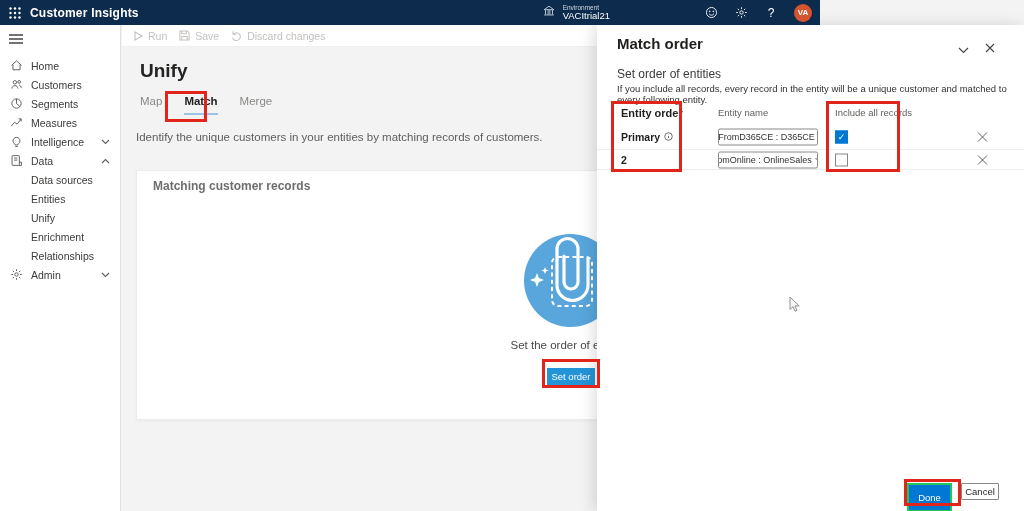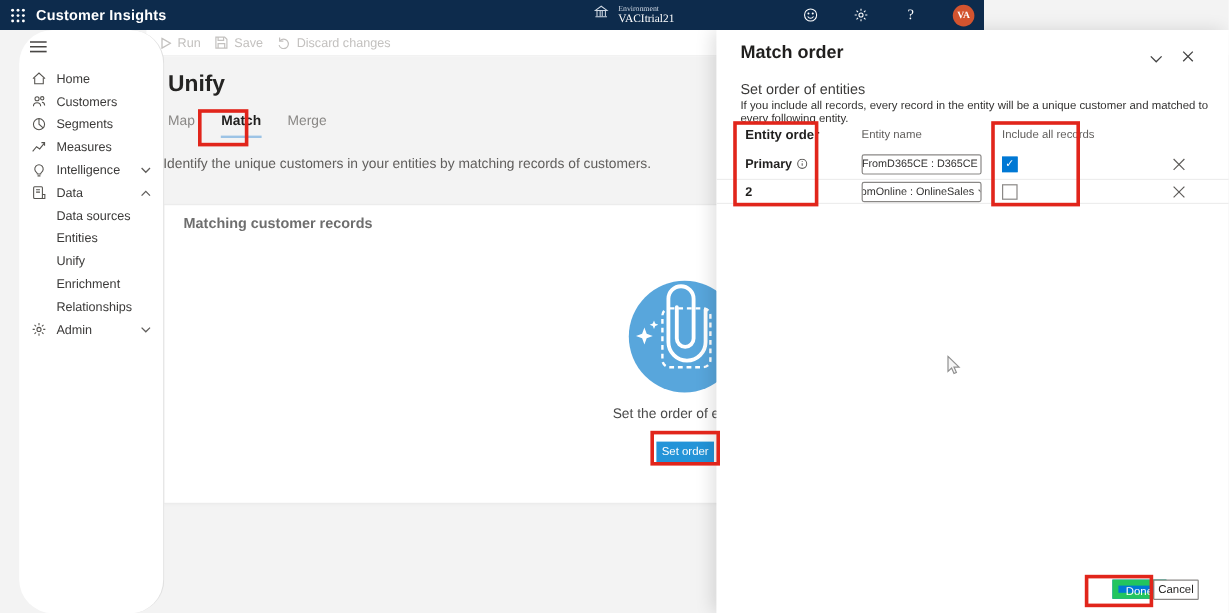--- a/index.html
+++ b/index.html
@@ -5,30 +5,30 @@
   * { margin:0; padding:0; box-sizing:border-box; }
   html,body { width:1024px; height:511px; overflow:hidden; }
   body { font-family:"Liberation Sans", sans-serif; color:#323130; }
   #app { position:relative; width:1024px; height:511px; background:#f3f3f3; }
 
   
   .topbar { position:absolute; top:0; left:0; width:820px; height:25px; background:#0d2b4c; display:flex; align-items:center; z-index:40; }
   .waffle { width:25px; height:25px; display:flex; align-items:center; justify-content:center; margin-left:2px; cursor:pointer; }
   .waffle svg { display:block; }
   .topbar-title { color:#ffffff; font-size:12px; font-weight:bold; margin-left:3px; letter-spacing:.2px; }
-  .topbar-right { position:absolute; right:0; top:0; height:25px; display:flex; align-items:center; gap:16px;font-family:Liberation Serif, serif; }
+  .topbar-right { position:absolute; right:0; top:0; height:25px; display:flex; align-items:center; gap:4px; }
   .env-block { display:flex; align-items:center; margin-right:84px; }
   .env-icon { margin-right:7px; }
   .env-label { color:#cfd8e3; font-size:6.5px; line-height:7px; }
   .env-name { color:#ffffff; font-size:9.5px; line-height:10px; }
   .tb-icon { width:26px; height:25px; display:flex; align-items:center; justify-content:center; color:#ffffff; font-size:12px; cursor:pointer; }
   .avatar { width:18px; height:18px; border-radius:50%; background:#d3542f; color:#fff; font-size:8px; font-weight:bold; display:flex; align-items:center; justify-content:center; margin:0 8px 0 6px; cursor:pointer; }
 
   
-  .sidebar { position:absolute; top:25px; left:16px; width:121px; height:486px; background:#ffffff; border-right:1px solid #e1e1e1; z-index:5;border-radius:28px; }
+  .sidebar { position:absolute; top:25px; left:0; width:121px; height:486px; background:#ffffff; border-right:1px solid #e1e1e1; z-index:5; }
   .hamburger { height:22px; display:flex; align-items:center; padding-left:9px; cursor:pointer; margin-top:3px; }
   .nav { margin-top:6px; }
   .nav-item { height:19px; display:flex; align-items:center; padding-left:9px; font-size:10.5px; color:#3b3a39; cursor:pointer; position:relative; }
   .nav-item .nicon { width:14px; height:14px; margin-right:8px; color:#55534f; display:flex; align-items:center; justify-content:center; flex:none; }
   .nav-item.sub { padding-left:31px; }
   .nav-item .chev { position:absolute; right:10px; color:#605e5c; display:flex; }
 
   
   .toolbar { position:absolute; top:25px; left:122px; width:902px; height:22px; background:#ffffff; border-bottom:1px solid #efefef; display:flex; align-items:center; font-size:10.5px; color:#c3c1bf; }
   .tool-btn { display:flex; align-items:center; gap:5px; margin-left:12px; cursor:default; }
@@ -63,21 +63,21 @@
   .order-cell { position:absolute; left:24px; top:50%; transform:translateY(-50%); font-size:10.5px; font-weight:bold; color:#201f1e; display:flex; align-items:center; gap:4px; }
   .info-ic { color:#605e5c; display:flex; }
   .dd { position:absolute; left:121px; top:50%; transform:translateY(-50%); width:100px; height:17px; border:1px solid #8a8886; border-radius:2px; background:#fff; font-size:9px; color:#323130; display:flex; align-items:center; justify-content:center; gap:2px; cursor:pointer; white-space:nowrap; overflow:hidden; }
   .dd .ddchev { color:#605e5c; display:flex; margin-left:1px; }
   .checkbox { position:absolute; left:238px; top:50%; transform:translateY(-50%); width:13px; height:13px; border:1px solid #8a8886; background:#fff; display:flex; align-items:center; justify-content:center; cursor:pointer; }
   .checkbox[data-checked="true"] { background:#0078d4; border-color:#0078d4; }
   .checkbox .mark { display:none; color:#fff; font-size:9px; line-height:1; }
   .checkbox[data-checked="true"] .mark { display:block; }
   .row-x { position:absolute; left:378px; top:50%; transform:translateY(-50%); color:#605e5c; cursor:pointer; display:flex; padding:2px; }
   .dlg-footer { position:absolute; left:0; top:455px; width:427px; height:20px; }
-  .btn-done { position:absolute; left:330px; top:3px; width:45px; height:16px; background:#0078d4; border:5px solid #22c55e; color:#fff; font-size:9.5px; font-family:inherit; cursor:pointer; }
+  .btn-done { position:absolute; left:310px; top:3px; width:45px; height:29px; background:#0078d4; border:2px solid #22c55e; color:#fff; font-size:9.5px; font-family:inherit; cursor:pointer; }
   .btn-cancel { position:absolute; left:364px; top:3px; width:38px; height:17px; background:#ffffff; border:1px solid #8a8886; border-radius:1px; color:#201f1e; font-size:9.5px; font-family:inherit; cursor:pointer; }
 
   
   .anno { position:absolute; border:3px solid #e1251b; background:transparent; z-index:20; pointer-events:none; }
   .anno-match { left:165px; top:91px; width:42px; height:31px; }
   .anno-setorder { left:542px; top:359px; width:58px; height:29px; }
   .anno-col1 { left:611px; top:101px; width:71px; height:71px; }
   .anno-col3 { left:826px; top:101px; width:74px; height:71px; }
   .anno-done { left:904px; top:479px; width:57px; height:27px; }
 

